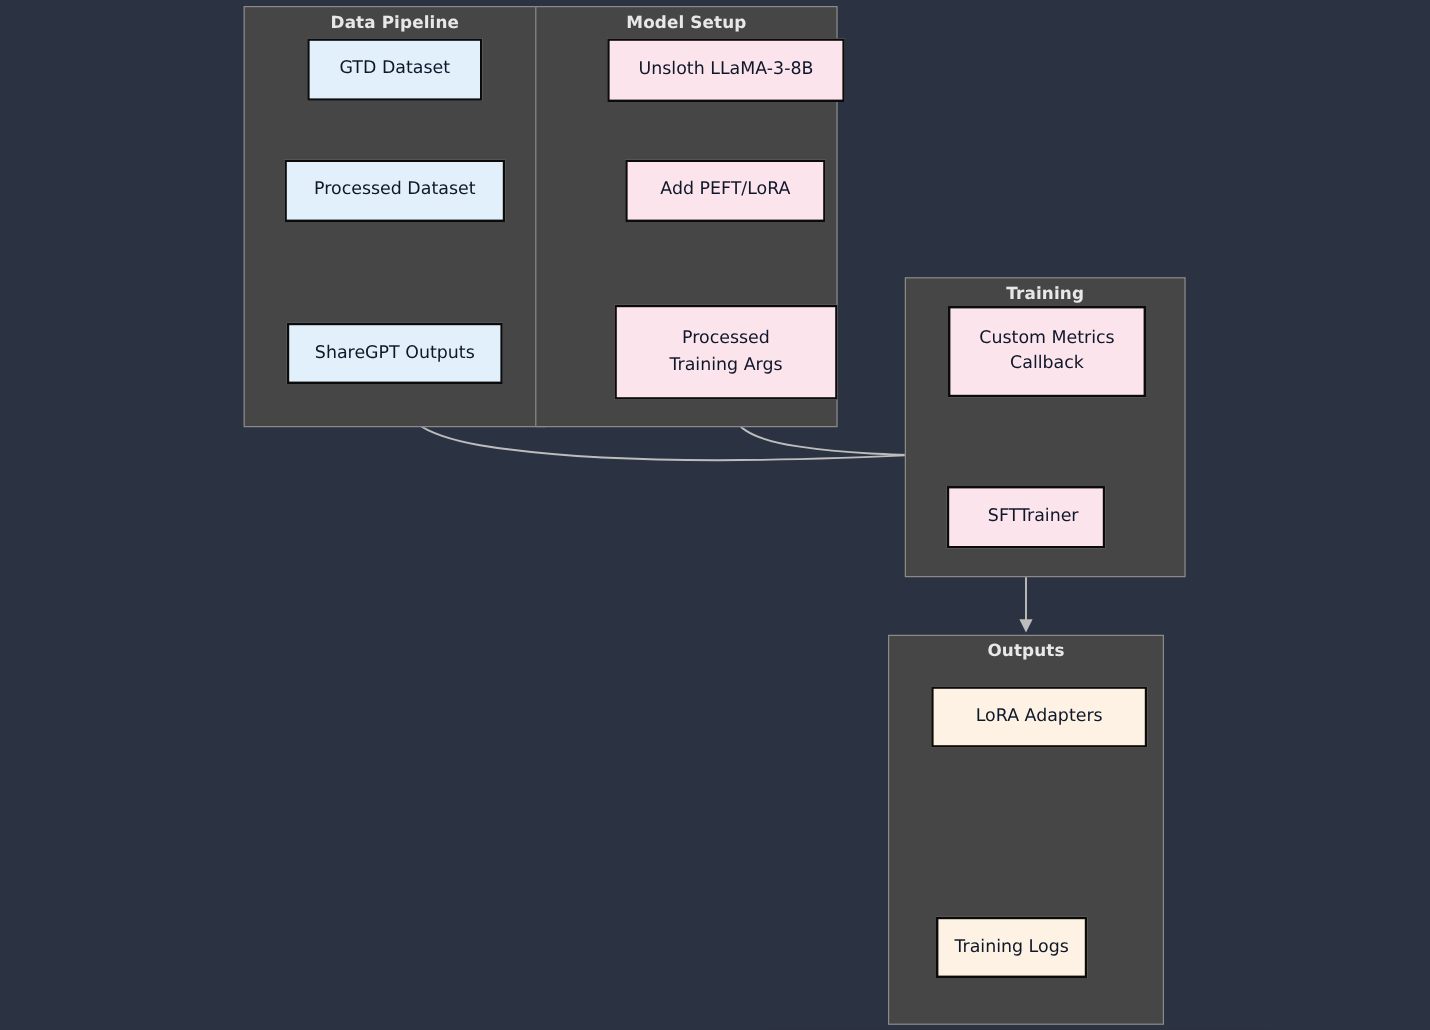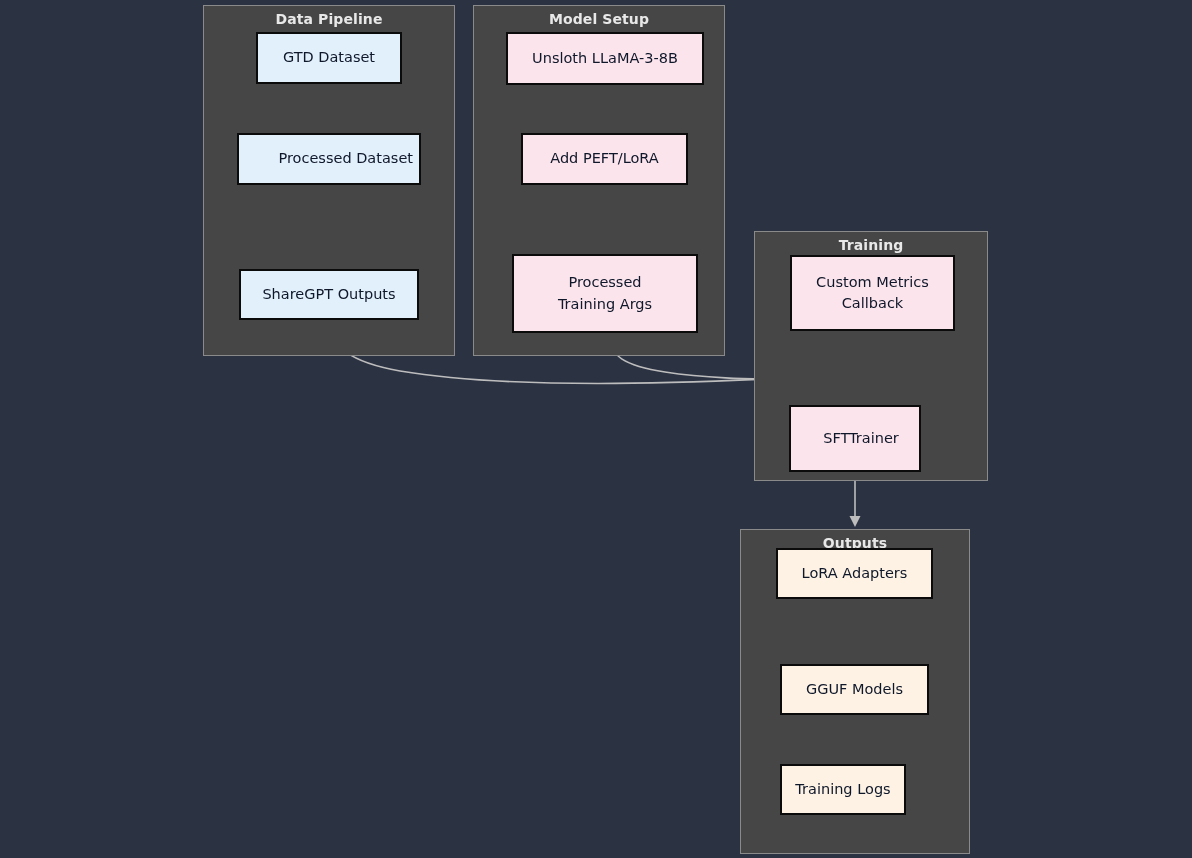--- a/index.html
+++ b/index.html
@@ -124,56 +124,53 @@
       <polygon class="edge-arrow" points="855,527 849.5,516 860.5,516"></polygon>
     </g>
   </svg>
 
   <div class="cluster" style="left:203px; top:5px; width:252px; height:351px;text-decoration:underline;">
     <div class="cluster-title">Data Pipeline</div>
   </div>
   <div class="node blue" style="left:256px; top:32px; width:146px; height:52px;">
     <span>GTD Dataset</span>
   </div>
-  <div class="node blue" style="left:237px; top:133px; width:184px; height:52px;text-align:right;">
+  <div class="node blue" style="left:237px; top:133px; width:184px; height:52px;">
     <span>Processed Dataset</span>
   </div>
   <div class="node blue" style="left:239px; top:269px; width:180px; height:51px;">
     <span>ShareGPT Outputs</span>
   </div>
 
-  <div class="cluster" style="left:473px; top:5px; width:252px; height:351px;">
+  <div class="cluster" style="left:446px; top:5px; width:252px; height:351px;">
     <div class="cluster-title">Model Setup</div>
   </div>
   <div class="node pink" style="left:506px; top:32px; width:198px; height:53px;">
     <span>Unsloth LLaMA-3-8B</span>
   </div>
   <div class="node pink" style="left:521px; top:133px; width:167px; height:52px;">
     <span>Add PEFT/LoRA</span>
   </div>
   <div class="node pink" style="left:512px; top:254px; width:186px; height:79px; padding-left:28px; padding-right:28px;">
     <span>Processed Training Args</span>
   </div>
 
   <div class="cluster" style="left:754px; top:231px; width:234px; height:250px;">
     <div class="cluster-title">Training</div>
   </div>
   <div class="node pink" style="left:790px; top:255px; width:165px; height:76px; padding-left:18px; padding-right:18px;">
     <span>Custom Metrics Callback</span>
   </div>
-  <div class="node pink" style="left:789px; top:405px; width:132px; height:67px;padding-left:18px;">
+  <div class="node pink" style="left:789px; top:405px; width:132px; height:52px;padding-left:18px;">
     <span>SFTTrainer</span>
   </div>
 
   <div class="cluster" style="left:740px; top:529px; width:230px; height:325px;">
     <div class="cluster-title">Outputs</div>
   </div>
-  <div class="node cream" style="left:776px; top:548px; width:157px; height:51px;justify-content:center;">
+  <div class="node cream" style="left:776px; top:572px; width:180px; height:51px;justify-content:center;">
     <span>LoRA Adapters</span>
-  </div>
-  <div class="node cream" style="left:780px; top:664px; width:149px; height:51px;">
-    <span>GGUF Models</span>
   </div>
   <div class="node cream" style="left:780px; top:764px; width:126px; height:51px;">
     <span>Training Logs</span>
   </div>
 
 </div>
 
 </body></html>

